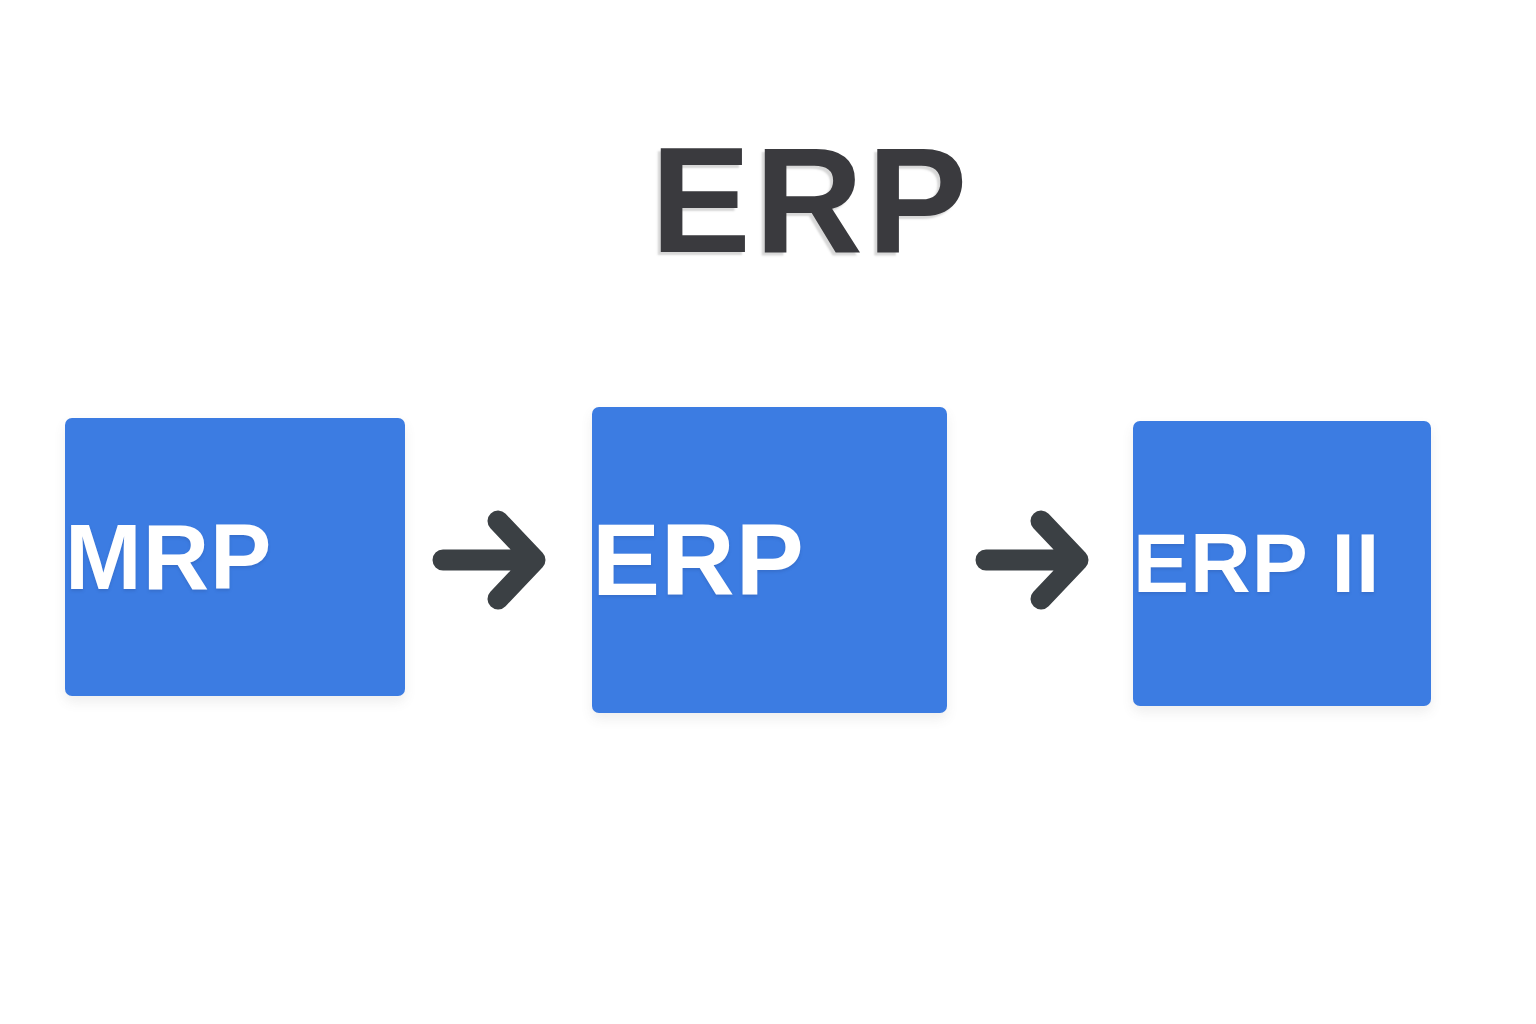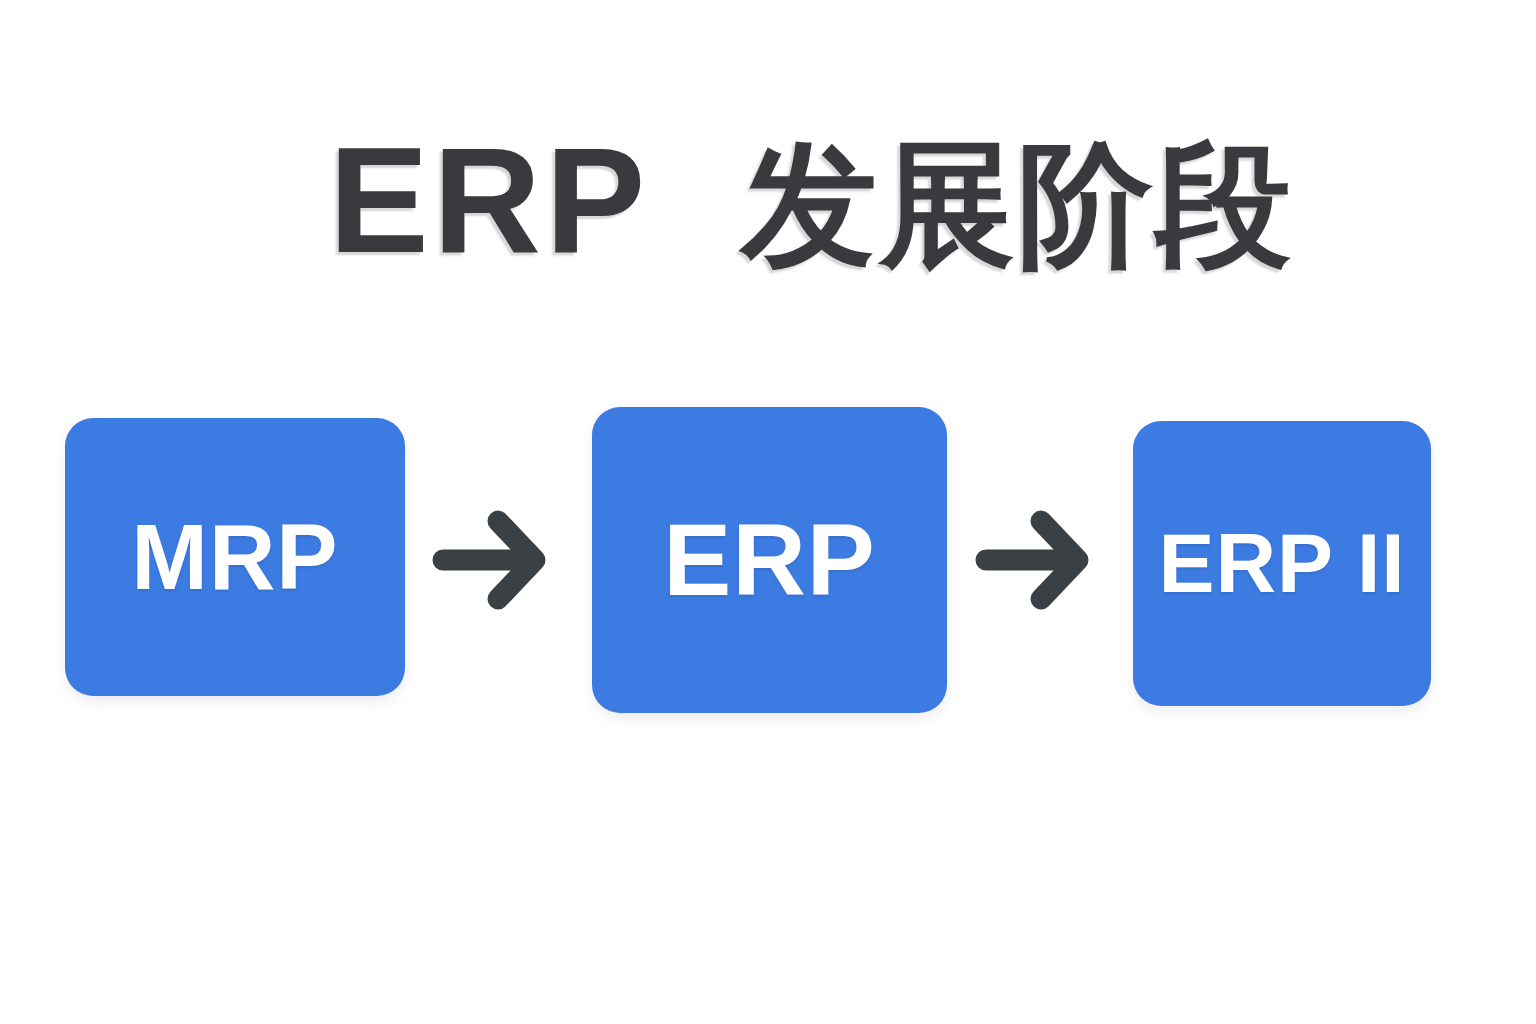--- a/index.html
+++ b/index.html
@@ -39,24 +39,23 @@
   }
   .title .cjk {
     font-size: 136px;
     letter-spacing: 2px;
   }
 
   
   .stage-box {
     position: absolute;
     background: var(--box-fill, #3c7ce2);
-    border-radius: 28px;
+    border-radius: 7px;
     display: flex;
     align-items: center;
-    justify-content: center;
     color: var(--box-text, #ffffff);
     font-weight: 700;
     letter-spacing: 1px;
     box-shadow: 0 6px 12px rgba(90, 90, 90, 0.10);
     text-shadow: 0 2px 3px rgba(40, 70, 140, 0.25);
     white-space: nowrap;
   }
   .stage-mrp {
     left: 65px;  top: 418px;
     width: 340px; height: 278px;
@@ -83,21 +82,20 @@
   }
   .arrow-1 { left: 431px; }
   .arrow-2 { left: 974px; }
   .arrow svg { display: block; width: 100%; height: 100%; }
 </style>
 </head>
 <body>
 
 <h1 class="title">
   <span class="latin">ERP</span>
-  <span class="cjk">发展阶段</span>
 </h1>
 
 <div class="stage-box stage-mrp">
   <span>MRP</span>
 </div>
 
 <div class="arrow arrow-1">
   <svg viewBox="0 0 118 104" fill="none" xmlns="http://www.w3.org/2000/svg">
     <path d="M12 52 H83 M67 13 L104 52 L67 91" stroke="currentColor" stroke-width="21" stroke-linecap="round" stroke-linejoin="round"></path>
   </svg>

